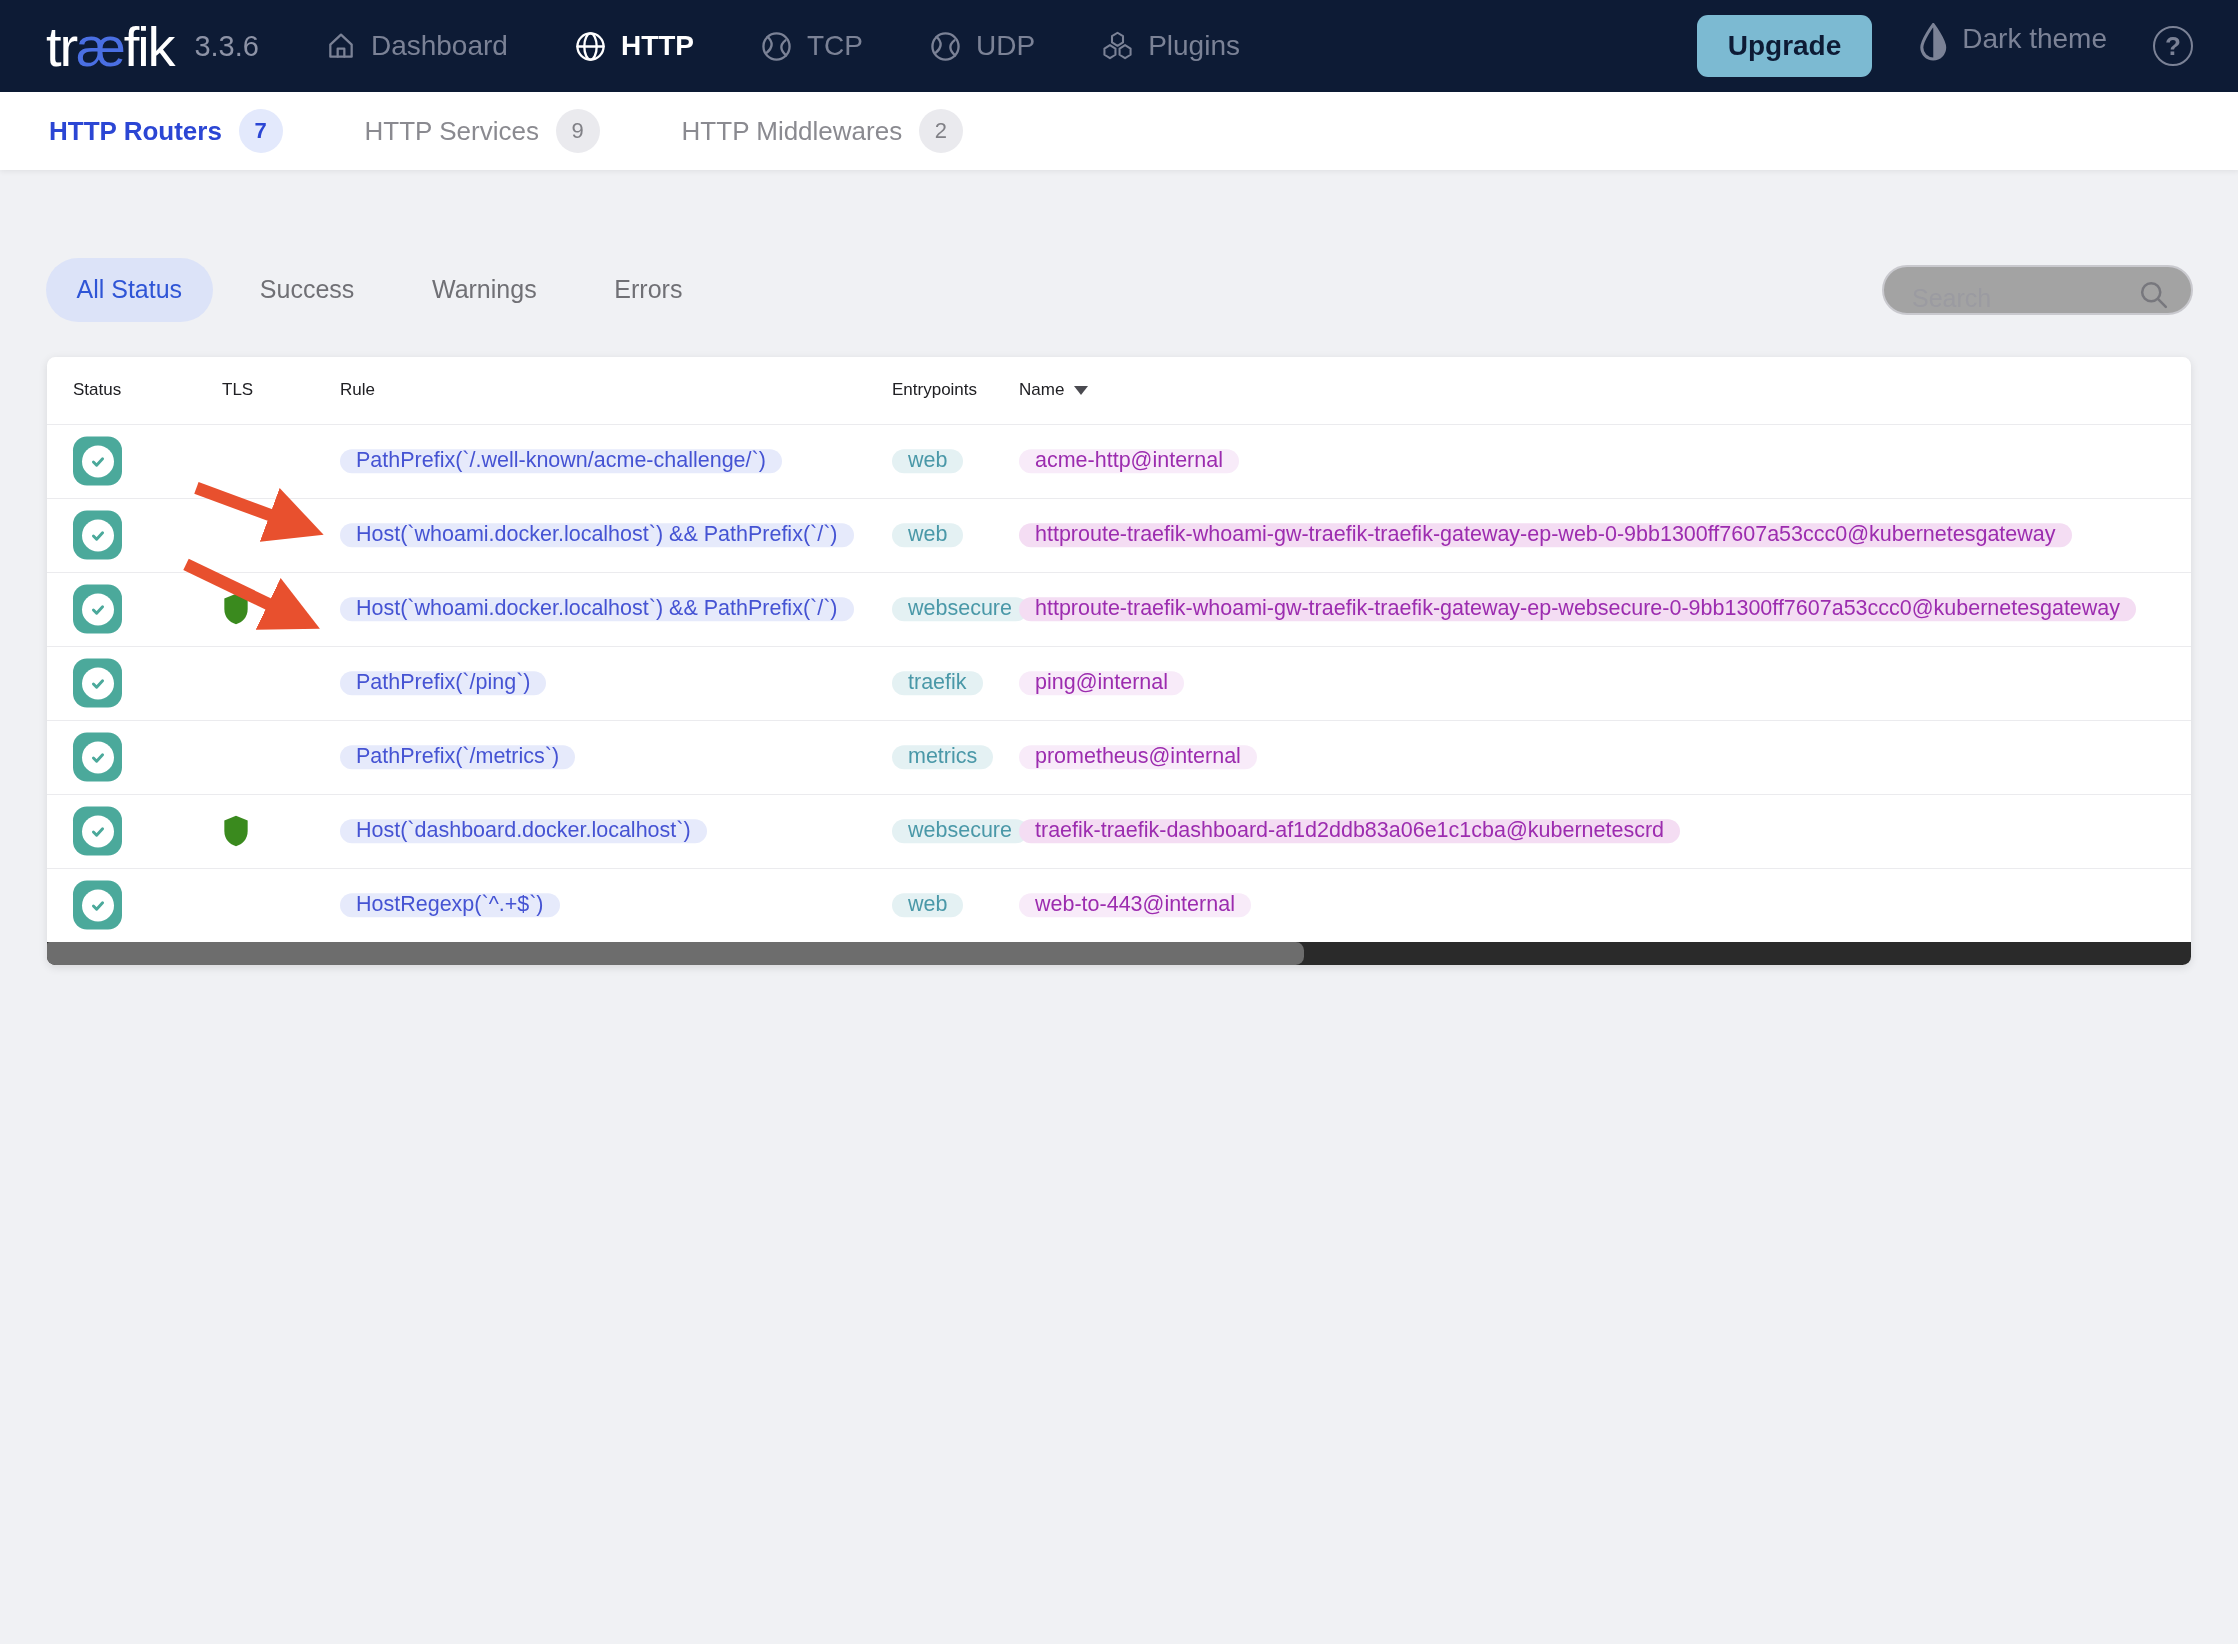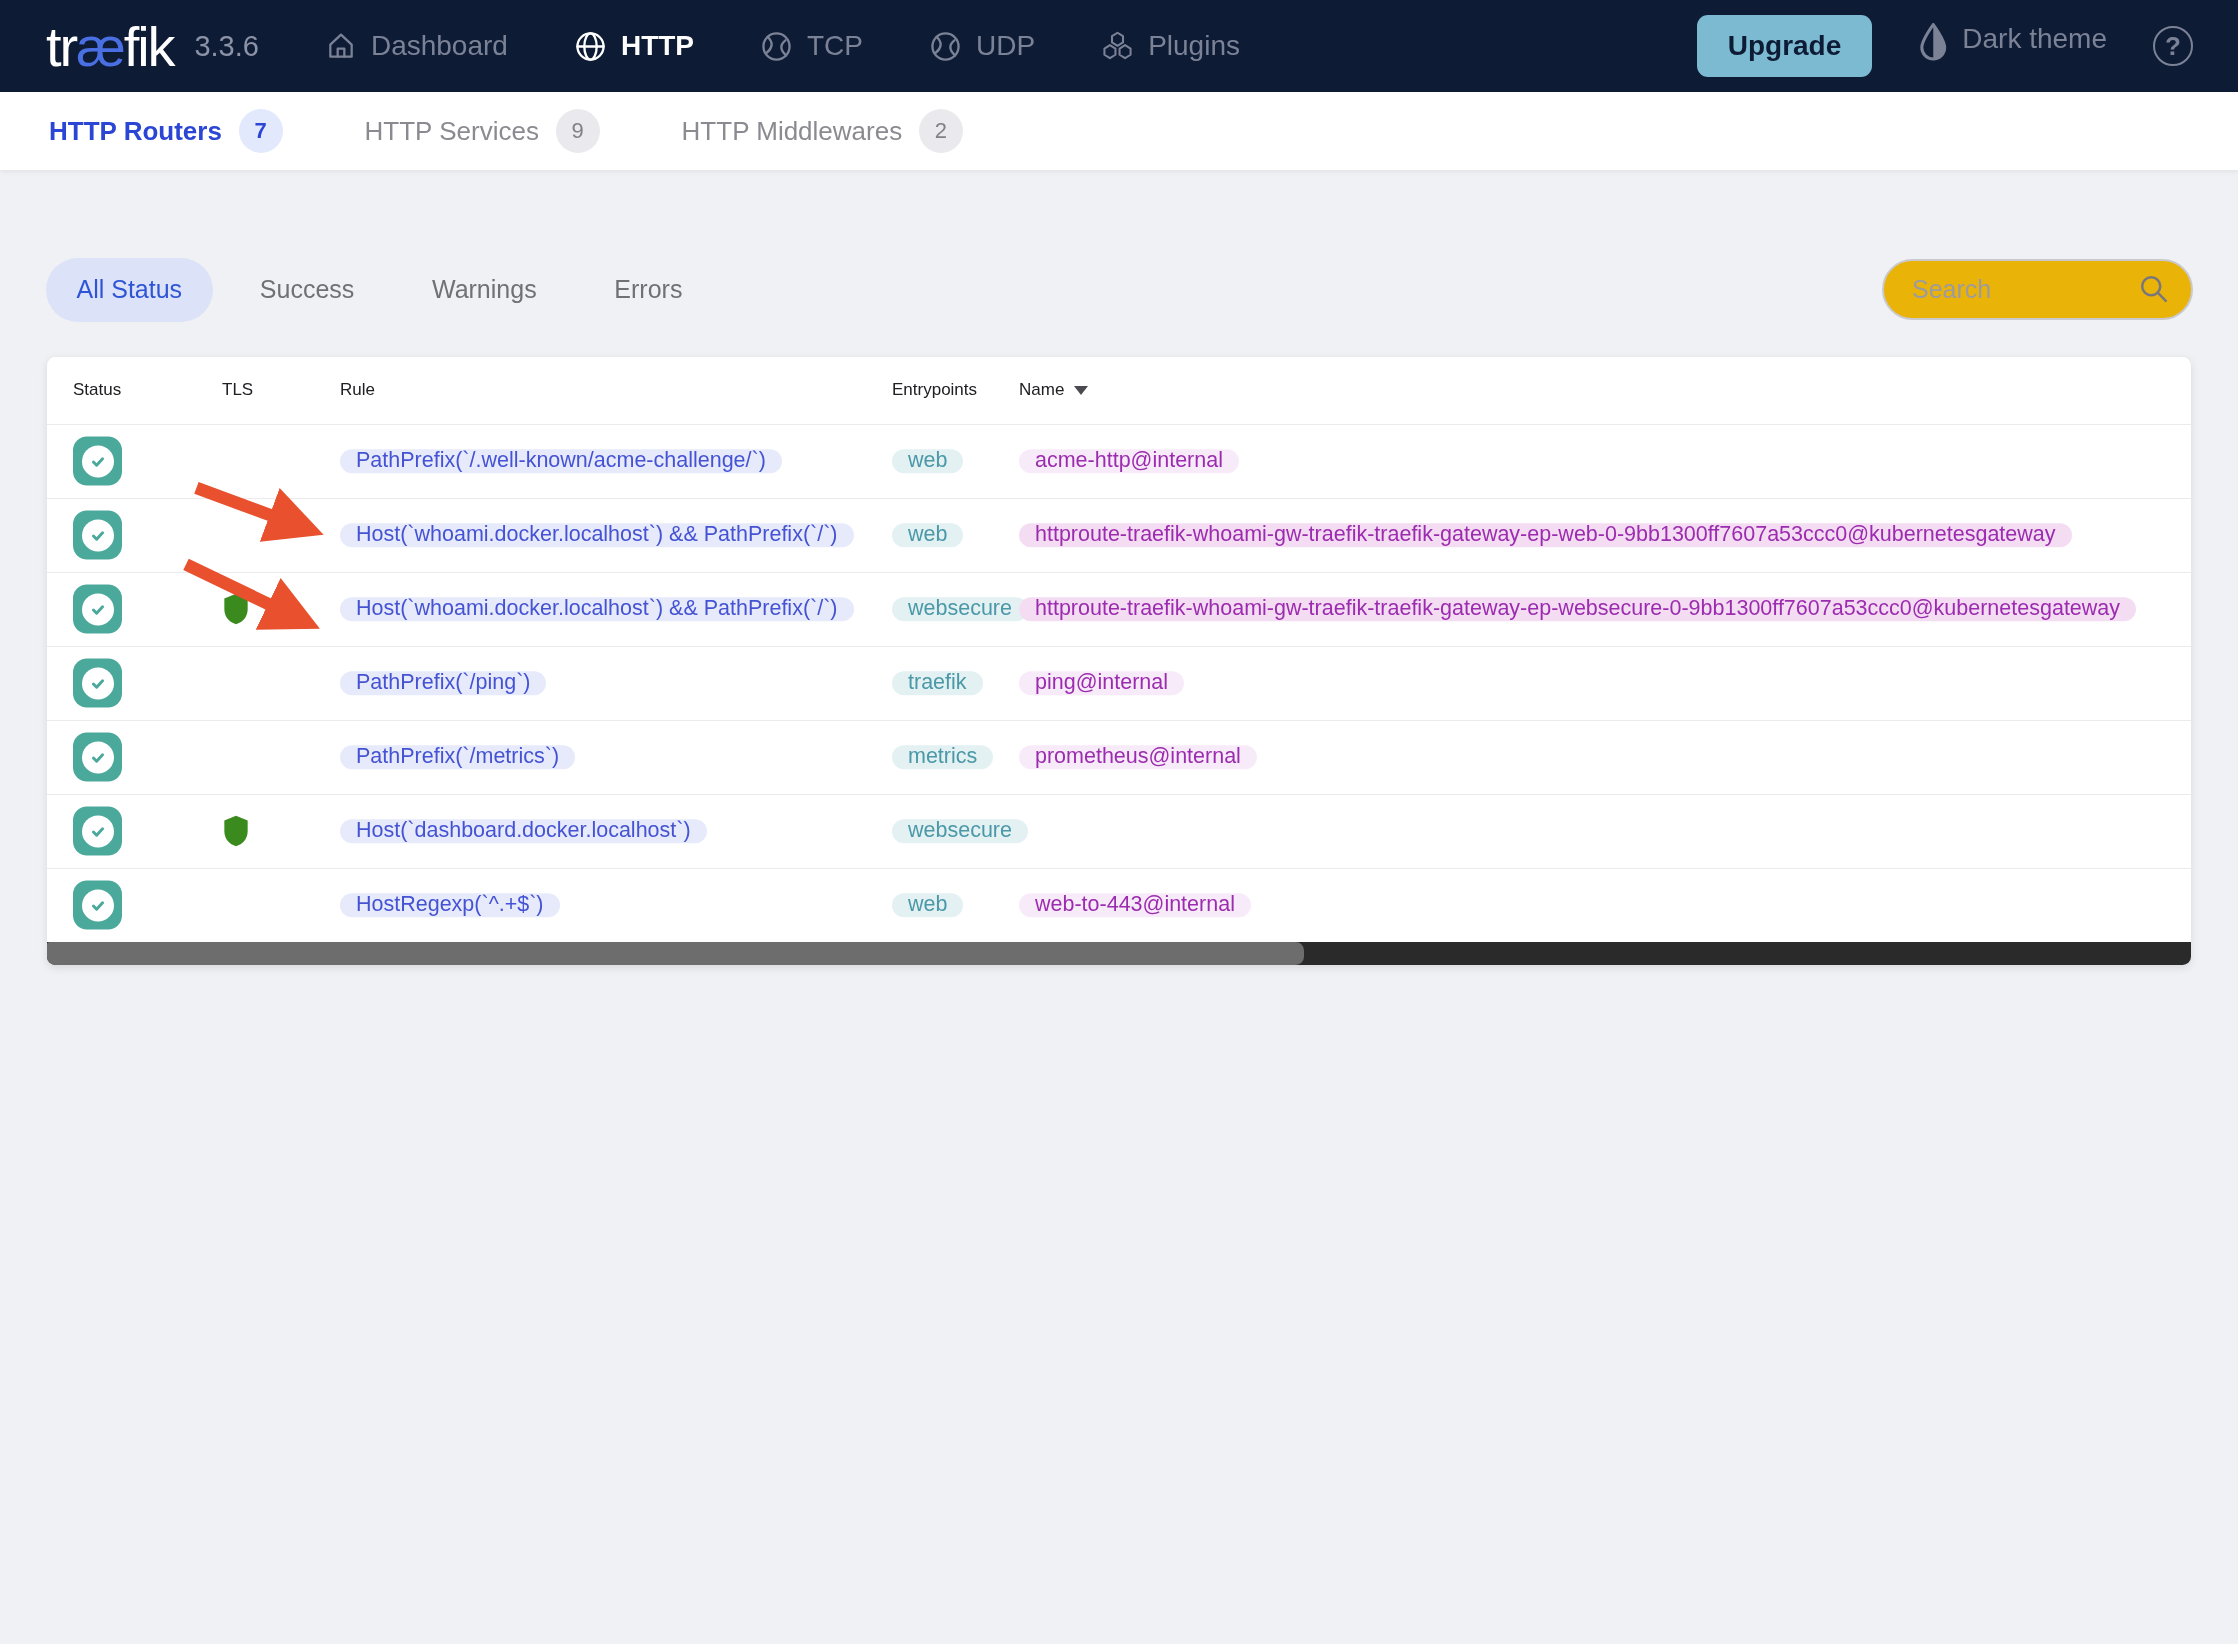--- a/index.html
+++ b/index.html
@@ -53,23 +53,23 @@
     background:#eaeaee; color:#808086; font-size:22px;
     display:flex; align-items:center; justify-content:center;
   }
   .tab.active .tab-badge { background:#e3e9fc; color:#2b46d4; }
 
   
   .filters-row { display:flex; align-items:center; padding:0 46px; margin-top:88px; }
   .filter { font-size:25px; color:#707075; padding:17.3px 30.5px; border-radius:33px; margin-right:16.7px; cursor:pointer; }
   .filter.active { background:#dce3f8; color:#2f55d6; }
   .search-box {
-    margin-left:auto; width:311px; height:61px;
-    border:2.1px solid #c9c9ce; border-radius:32px; background:#eab308;
-    display:flex; align-items:center; padding:0 21px 0 28px;
+    margin-left:auto; width:311px; height:50px;
+    border:2.1px solid #c9c9ce; border-radius:32px; background:#a3a3a3;
+    display:flex; align-items:flex-end; padding:0 21px 0 28px;
   }
   .search-box input {
     border:none; outline:none; flex:1; font-size:25px; color:#333;
     font-family:"Liberation Sans", sans-serif; background:transparent; min-width:0;
   }
   .search-box input::placeholder { color:#9b9ba1; }
 
   
   .table-card {
     margin:35px 47px 0 47px; width:2144px;
@@ -328,20 +328,21 @@
           </span>
         </span>
       </div>
     <div class="cell c-tls">
         <svg class="shield-svg" viewBox="0 0 24 28">
           <path d="M12 1 L22 5 V14 C22 21 17.5 25.5 12 27 C6.5 25.5 2 21 2 14 V5 Z" fill="#3a8a1e"></path>
         </svg>
       </div>
     <div class="cell c-rule"><span class="chip chip-rule">Host(`dashboard.docker.localhost`)</span></div>
     <div class="cell c-entry"><span class="chip chip-entry">websecure</span></div>
+    <div class="cell c-name"><span class="chip chip-name strong">traefik-traefik-dashboard-af1d2ddb83a06e1c1cba@kubernetescrd</span></div>
   </div>
 
   <div class="row">
     <div class="cell c-status">
         <span class="status-badge">
           <span class="status-circle">
             <svg class="check-svg" viewBox="0 0 24 24">
               <polyline points="7 12.5 10.5 16 17 9"></polyline>
             </svg>
           </span>

